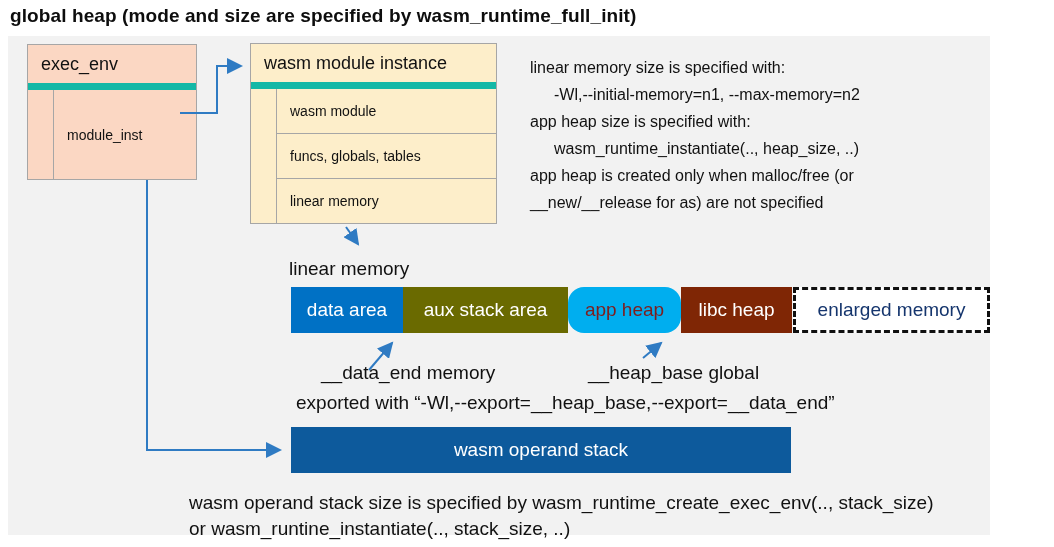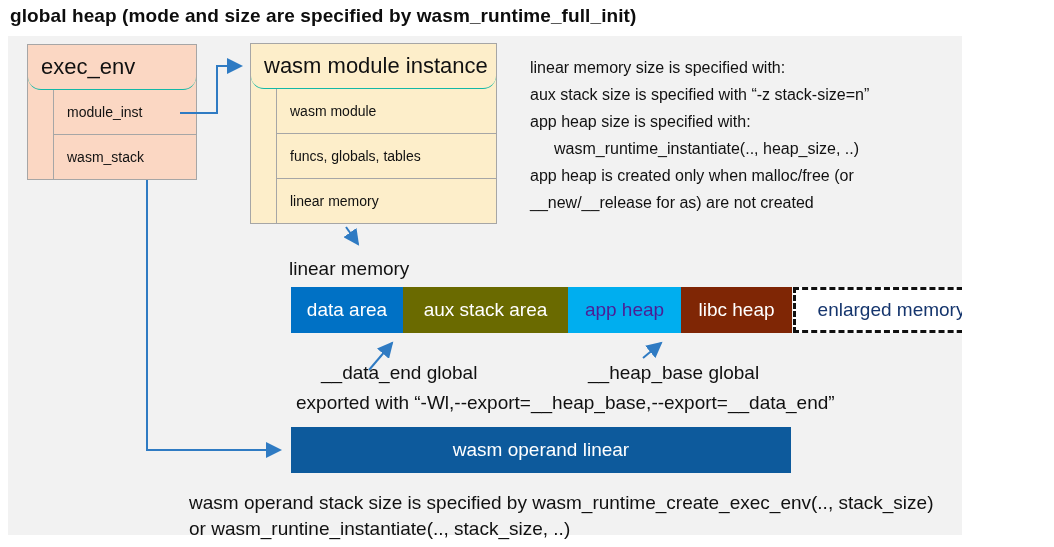--- a/index.html
+++ b/index.html
@@ -1,29 +1,29 @@
 <!DOCTYPE html>
 <html><head>
 <meta charset="utf-8">
 <style>
   html,body{margin:0;padding:0;background:#ffffff;}
   #canvas{
     position:relative;width:962px;height:547px;overflow:hidden;
-    font-family:"Liberation Sans", sans-serif;color:#111;background:#ffffff;
+    font-family:"Liberation Sans", sans-serif;color:#111;background:#ffffff;padding-left:28px;
   }
   .title{
     position:absolute;left:10px;top:5px;font-size:19px;font-weight:600;color:#0d0d0d;
     letter-spacing:0.1px;
   }
   .panel{position:absolute;left:8px;top:36px;width:1037px;height:499px;background:#f2f2f2;}
   
   .nest-box{position:absolute;border:1px solid #a6a6a6;box-sizing:border-box;}
   .nest-header{
     height:45px;display:flex;align-items:center;padding-left:13px;
-    border-bottom:1px solid #14b8a6;font-size:22px;box-sizing:border-box;border-radius:13px;
+    border-bottom:7px solid #14b8a6;font-size:18px;box-sizing:border-box;
   }
   .nest-rows{
     margin-left:25px;display:flex;flex-direction:column;
     height:calc(100% - 45px);border-left:1px solid #a6a6a6;box-sizing:border-box;
   }
   .nest-row{
     flex:1;display:flex;align-items:center;padding-left:13px;font-size:14px;
     border-top:1px solid #a6a6a6;box-sizing:border-box;text-align:center;
   }
   .nest-row:first-child{border-top:none;}
@@ -57,56 +57,55 @@
 <div id="canvas">
 
   <div class="title">global heap (mode and size are specified by wasm_runtime_full_init)</div>
 
   <div class="panel" style="background-color: rgb(242, 242, 242);"></div>
 
   <div class="nest-box" style="left: 27px; top: 44px; width: 170px; height: 136px; background-color: rgb(251, 215, 195);">
     <div class="nest-header">exec_env</div>
     <div class="nest-rows">
       <div class="nest-row">module_inst</div>
-      <div class="nest-row">wasm_stack</div>
     </div>
   </div>
 
   <div class="nest-box" style="left: 250px; top: 43px; width: 247px; height: 181px; background-color: rgb(253, 238, 202);">
     <div class="nest-header">wasm module instance</div>
     <div class="nest-rows">
       <div class="nest-row">wasm module</div>
       <div class="nest-row">funcs, globals, tables</div>
       <div class="nest-row">linear memory</div>
     </div>
   </div>
 
   <div class="notes">
     <div class="note-line">linear memory size is specified with:</div>
-    <div class="note-line">aux stack size is specified with “-z stack-size=n”</div>
+    <div class="note-line indent">-Wl,--initial-memory=n1, --max-memory=n2</div>
     <div class="note-line">app heap size is specified with:</div>
     <div class="note-line indent">wasm_runtime_instantiate(.., heap_size, ..)</div>
     <div class="note-line">app heap is created only when malloc/free (or</div>
-    <div class="note-line">__new/__release for as) are not created</div>
+    <div class="note-line">__new/__release for as) are not specified</div>
   </div>
 
   <div class="lm-label">linear memory</div>
   <div class="membar">
     <div class="seg" style="width: 112px; background-color: rgb(0, 113, 197); color: rgb(255, 255, 255);">data area</div>
     <div class="seg" style="width: 165px; background-color: rgb(106, 106, 0); color: rgb(255, 255, 255);">aux stack area</div>
-    <div class="seg" style="width: 113px; background-color: rgb(0, 174, 239); color: #4c1d95;">app heap</div>
+    <div class="seg" style="width: 113px; background-color: rgb(0, 174, 239); color: #7f1d1d; border-radius: 16px;">app heap</div>
     <div class="seg" style="width: 111px; background-color: rgb(127, 38, 5); color: rgb(255, 255, 255);">libc heap</div>
     <div class="seg dashed" style="width: 197px; background-color: rgb(255, 255, 255); color: rgb(21, 53, 109);">enlarged memory</div>
   </div>
 
-  <div class="glabel" style="left:321px;top:362px;">__data_end global</div>
+  <div class="glabel" style="left:321px;top:362px;">__data_end memory</div>
   <div class="glabel" style="left:588px;top:362px;">__heap_base global</div>
   <div class="glabel" style="left:296px;top:392px;">exported with “-Wl,--export=__heap_base,--export=__data_end”</div>
 
-  <div class="opstack" style="background-color: rgb(13, 90, 156);">wasm operand linear</div>
+  <div class="opstack" style="background-color: rgb(13, 90, 156);">wasm operand stack</div>
 
   <div class="footnote">
     <div>wasm operand stack size is specified by wasm_runtime_create_exec_env(.., stack_size)</div>
     <div>or wasm_runtine_instantiate(.., stack_size, ..)</div>
   </div>
 
   <svg class="overlay" width="1054" height="547">
     <defs>
       <marker id="ah" markerWidth="9" markerHeight="8" refX="7" refY="4" orient="auto">
         <path d="M0,0 L8,4 L0,8 Z" fill="#2f7bc3"></path>

